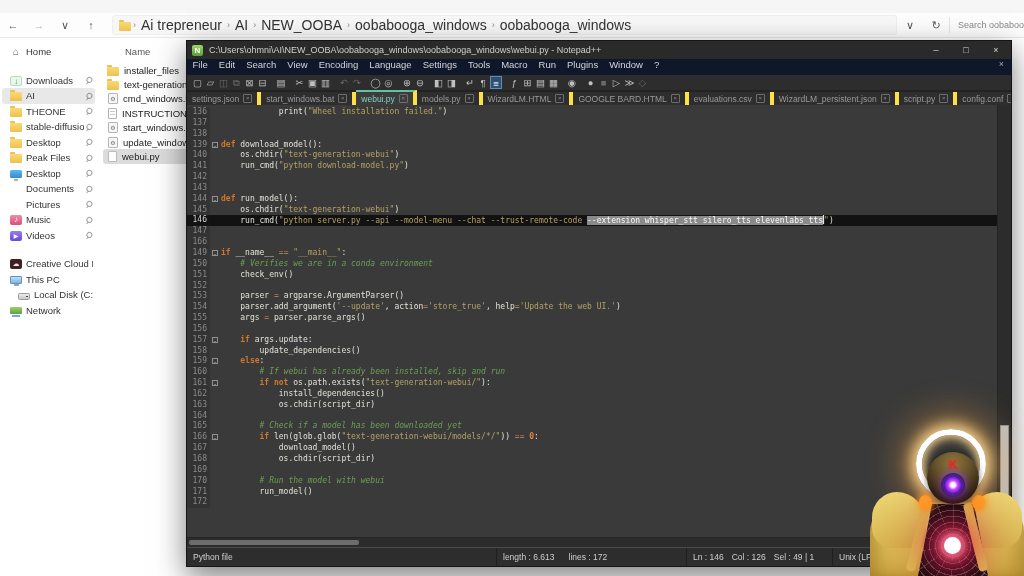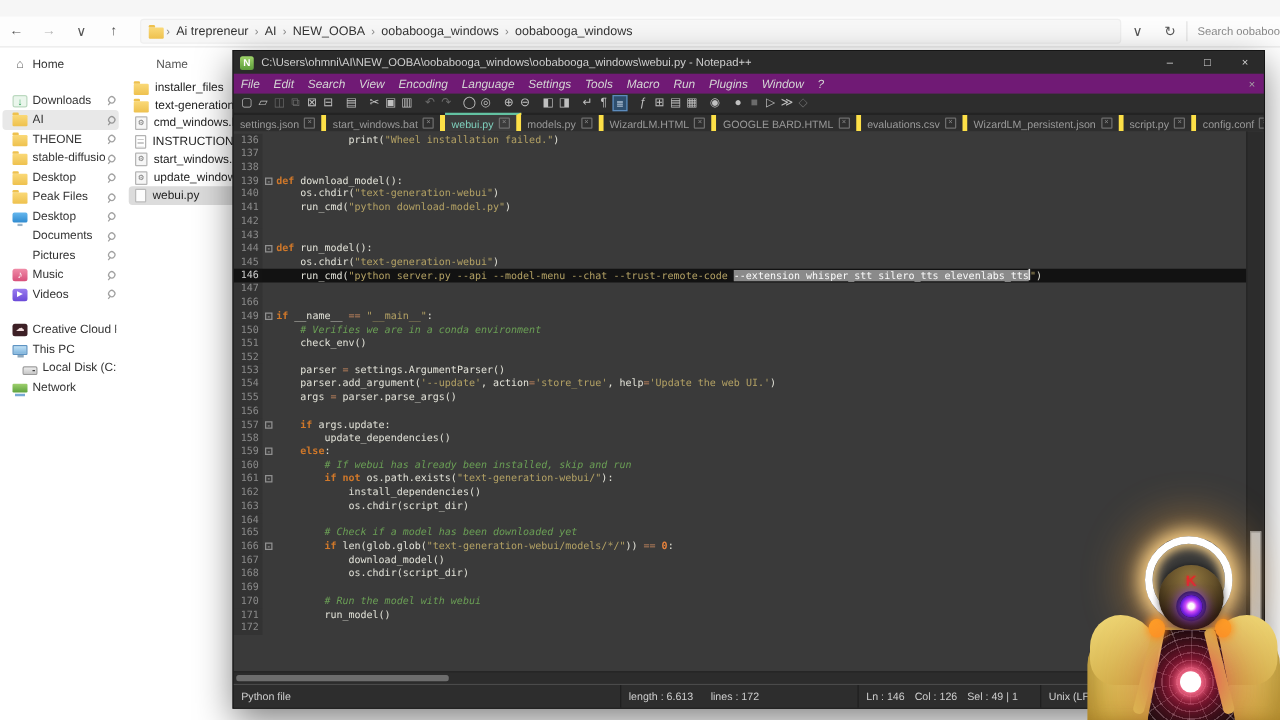--- a/index.html
+++ b/index.html
@@ -8,21 +8,21 @@
 
   
   .explorer{position:absolute;inset:0;background:#fff;}
   .ex-top{position:absolute;left:0;top:0;right:0;height:13px;background:#f6f6f6;border-bottom:1px solid #ececec;}
   .ex-nav{position:absolute;left:0;top:13px;right:0;height:24px;background:#fdfdfd;border-bottom:1px solid #e9e9e9;
     display:flex;align-items:center;font-size:10px;color:#444;}
   .nav-btn{width:26px;text-align:center;color:#555;font-size:11px;flex:none;}
   .nav-btn.dim{color:#b5b5b5;}
   .crumb-bar{flex:1;display:flex;align-items:center;height:18px;margin-left:8px;background:#f7f7f7;
     border:1px solid #efefef;border-radius:3px;padding:0 6px;overflow:hidden;white-space:nowrap;}
-  .crumb{padding:0 3px;color:#333;font-size:10px;text-align:center;}
+  .crumb{padding:0 3px;color:#333;font-size:14px;text-align:center;}
   .crumb-sep{color:#888;font-size:9px;padding:0 2px;}
   .ex-search{flex:none;width:66px;color:#8a8a8a;font-size:9px;border-left:1px solid #e4e4e4;
     padding-left:8px;height:16px;line-height:16px;overflow:hidden;white-space:nowrap;}
   .ex-body{position:absolute;top:38px;left:0;right:0;bottom:0;display:flex;}
   .ex-sidebar{width:97px;flex:none;padding-top:6px;overflow:hidden;}
   .sb-item{display:flex;align-items:center;height:15.5px;padding:0 2px 0 8px;font-size:9.5px;color:#333;
     border-radius:3px;margin:0 2px;white-space:nowrap;overflow:hidden;}
   .sb-item.sel{background:#e8e8e8;}
   .sb-item.gap{margin-top:13px;}
   .sb-item.ind{padding-left:16px;}
@@ -66,21 +66,21 @@
 
   
   .npp{position:absolute;left:186px;top:40px;width:826px;height:527px;background:#3a3a3a;
     border:1px solid #151515;box-sizing:border-box;box-shadow:0 10px 28px rgba(0,0,0,.5);
     display:flex;flex-direction:column;z-index:2;}
   .npp-title{height:18px;flex:none;background:#2a2a2a;display:flex;align-items:center;color:#cfcfcf;font-size:9px;}
   .npp-app-icon{width:11px;height:11px;margin:0 6px 0 5px;border-radius:2px;background:linear-gradient(#9fd56a,#5c9c3a);
     color:#fff;font-size:8px;line-height:11px;text-align:center;font-weight:bold;flex:none;}
   .npp-title-text{flex:1;white-space:nowrap;overflow:hidden;}
   .win-btn{width:30px;text-align:center;color:#d8d8d8;font-size:9px;flex:none;}
-  .npp-menubar{height:16px;flex:none;background:#701a75;display:flex;align-items:center;color:#d4d4d4;font-size:9.5px;font-style:italic;}
+  .npp-menubar{height:16px;flex:none;background:#0f172a;display:flex;color:#d4d4d4;font-size:9.5px;}
   .menu-item{padding:0 5.5px;}
   .menubar-x{margin-left:auto;padding:0 7px;color:#a8a8a8;font-size:9px;}
   .npp-toolbar{height:15px;flex:none;background:#2d2d2d;display:flex;align-items:center;padding-left:4px;}
   .tb-icon{width:12px;height:13px;margin:0 0.5px;text-align:center;font-size:9.5px;line-height:13px;color:#c0c0c0;flex:none;}
   .tb-icon.dim{color:#6b6b6b;}
   .tb-icon.gap{margin-left:6px;}
   .tb-icon.active{background:#2f4f6e;border:1px solid #5d8cbd;box-sizing:border-box;color:#d8e6f4;}
   .npp-tabbar{height:15px;flex:none;background:#232323;display:flex;align-items:flex-end;overflow:hidden;}
   .tab{height:13px;display:flex;align-items:center;padding:0 5px;font-size:8.5px;color:#9a9a9a;
     background:#2e2e2e;border-right:4px solid #fde047;white-space:nowrap;flex:none;}
@@ -407,21 +407,21 @@
           <div class="cl"><span class="ln">143</span><span class="fm"></span><span class="ct"></span></div>
           <div class="cl"><span class="ln">144</span><span class="fm"><span class="box">-</span></span><span class="ct"><span class="tk-k">def </span><span>run_model():</span></span></div>
           <div class="cl"><span class="ln">145</span><span class="fm"></span><span class="ct"><span>    os.chdir(</span><span class="tk-s">"text-generation-webui"</span><span>)</span></span></div>
           <div class="cl cur"><span class="ln">146</span><span class="fm"></span><span class="ct"><span>    run_cmd(</span><span class="tk-s">"python server.py --api --model-menu --chat --trust-remote-code </span><span class="tk-sel">--extension whisper_stt silero_tts elevenlabs_tts</span><span class="caret"></span><span class="tk-s">"</span><span>)</span></span></div>
           <div class="cl"><span class="ln">147</span><span class="fm"></span><span class="ct"></span></div>
           <div class="cl"><span class="ln">166</span><span class="fm"></span><span class="ct"></span></div>
           <div class="cl"><span class="ln">149</span><span class="fm"><span class="box">-</span></span><span class="ct"><span class="tk-k">if </span><span>__name__ </span><span class="tk-o">== </span><span class="tk-s">"__main__"</span><span>:</span></span></div>
           <div class="cl"><span class="ln">150</span><span class="fm"></span><span class="ct"><span class="tk-c">    # Verifies we are in a conda environment</span></span></div>
           <div class="cl"><span class="ln">151</span><span class="fm"></span><span class="ct"><span>    check_env()</span></span></div>
           <div class="cl"><span class="ln">152</span><span class="fm"></span><span class="ct"></span></div>
-          <div class="cl"><span class="ln">153</span><span class="fm"></span><span class="ct"><span>    parser </span><span class="tk-o">= </span><span>settings.ArgumentParser()</span></span></div>
+          <div class="cl"><span class="ln">153</span><span class="fm"></span><span class="ct"><span>    parser </span><span class="tk-o">= </span><span>argparse.ArgumentParser()</span></span></div>
           <div class="cl"><span class="ln">154</span><span class="fm"></span><span class="ct"><span>    parser.add_argument(</span><span class="tk-s">'--update'</span><span>, action</span><span class="tk-o">=</span><span class="tk-s">'store_true'</span><span>, help</span><span class="tk-o">=</span><span class="tk-s">'Update the web UI.'</span><span>)</span></span></div>
           <div class="cl"><span class="ln">155</span><span class="fm"></span><span class="ct"><span>    args </span><span class="tk-o">= </span><span>parser.parse_args()</span></span></div>
           <div class="cl"><span class="ln">156</span><span class="fm"></span><span class="ct"></span></div>
           <div class="cl"><span class="ln">157</span><span class="fm"><span class="box">-</span></span><span class="ct"><span>    </span><span class="tk-k">if </span><span>args.update:</span></span></div>
           <div class="cl"><span class="ln">158</span><span class="fm"></span><span class="ct"><span>        update_dependencies()</span></span></div>
           <div class="cl"><span class="ln">159</span><span class="fm"><span class="box">-</span></span><span class="ct"><span>    </span><span class="tk-k">else</span><span>:</span></span></div>
           <div class="cl"><span class="ln">160</span><span class="fm"></span><span class="ct"><span class="tk-c">        # If webui has already been installed, skip and run</span></span></div>
           <div class="cl"><span class="ln">161</span><span class="fm"><span class="box">-</span></span><span class="ct"><span>        </span><span class="tk-k">if not </span><span>os.path.exists(</span><span class="tk-s">"text-generation-webui/"</span><span>):</span></span></div>
           <div class="cl"><span class="ln">162</span><span class="fm"></span><span class="ct"><span>            install_dependencies()</span></span></div>
           <div class="cl"><span class="ln">163</span><span class="fm"></span><span class="ct"><span>            os.chdir(script_dir)</span></span></div>

